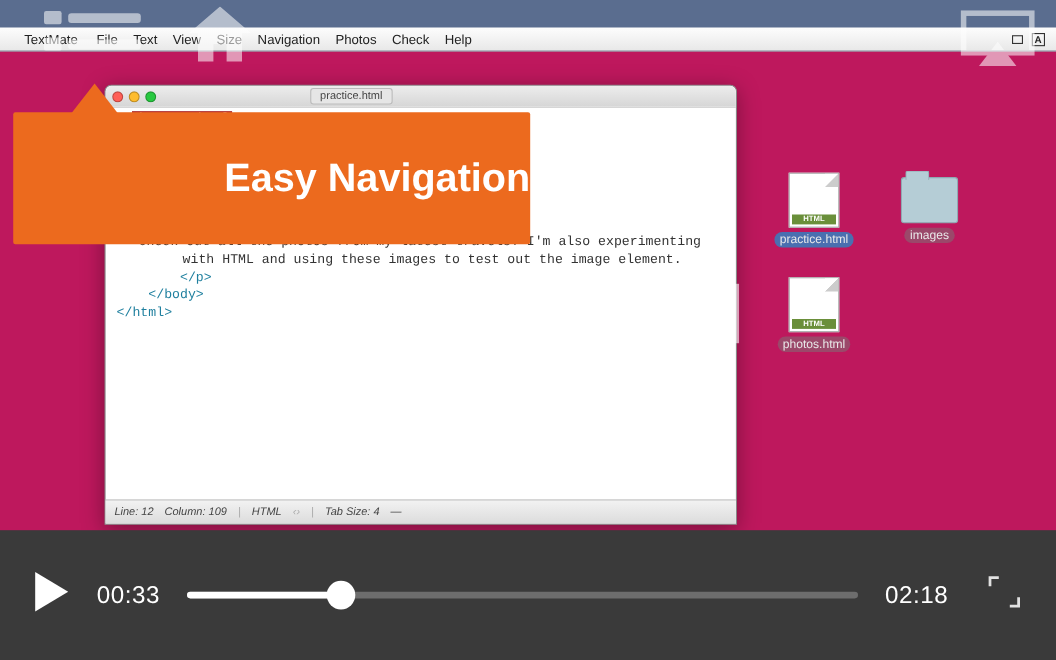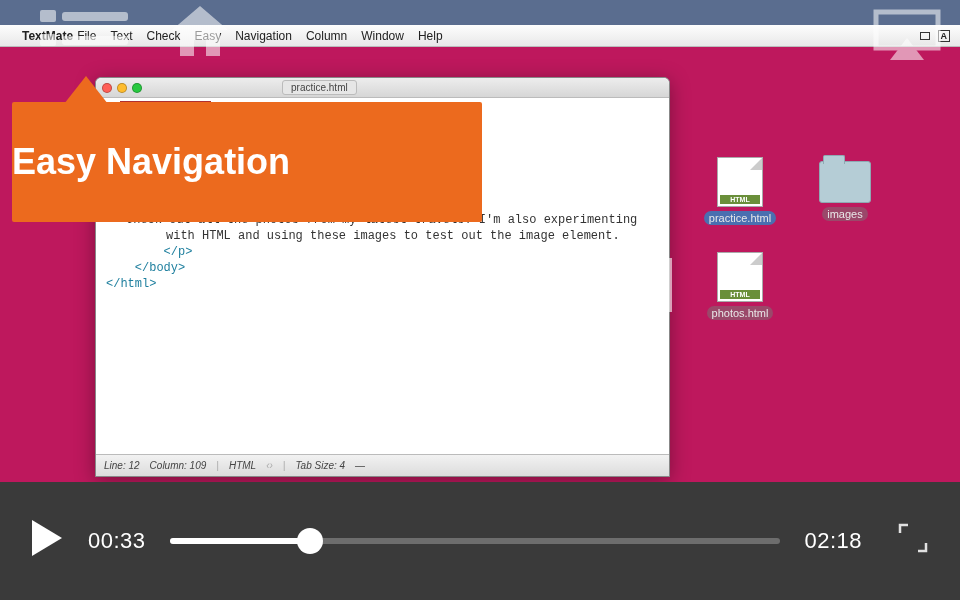--- a/index.html
+++ b/index.html
@@ -1,20 +1,20 @@
 <!DOCTYPE html>
 <html><head>
 <meta charset="utf-8">
 <style>
 * { margin: 0; padding: 0; box-sizing: border-box; }
 body { width: 960px; height: 600px; overflow: hidden; font-family: "Lucida Grande", Helvetica, Arial, sans-serif; position: relative; background: #333; }
 .video-area { position: absolute; top: 0; left: 0; width: 960px; height: 500px; background: #5a6d8f; }
 .mac-menubar { position: absolute; top: 25px; left: 0; width: 100%; height: 22px; background: linear-gradient(#fdfdfd, #e8e8e8); display: flex; align-items: center; font-size: 12px; color: #222; padding: 0 10px; border-bottom: 1px solid #bbb; }
 .mac-menubar .apple { margin-right: 12px; font-size: 14px; }
-.mac-menubar .appname { font-weight: bold; margin-right: 4px; }
+.mac-menubar .appname { font-weight: normal; margin-right: 17px; }
 .mac-menubar .mitem { margin-right: 14px; }
 .mac-menubar .right { margin-left: auto; display: flex; gap: 8px; align-items: center; }
 .desktop { position: absolute; top: 47px; left: 0; right: 0; bottom: 0; background: #be185d; }
 .editor-window { position: absolute; top: 30px; left: 95px; width: 575px; height: 400px; background: #fff; border: 1px solid #888; border-radius: 6px 6px 0 0; box-shadow: 0 4px 20px rgba(0,0,0,.35); }
 .editor-titlebar { height: 20px; background: linear-gradient(#ededed,#d6d6d6); border-bottom: 1px solid #bbb; border-radius: 6px 6px 0 0; display: flex; align-items: center; padding: 0 6px; font-size: 11px; }
 .traffic { display: flex; gap: 5px; margin-right: 10px; }
 .tlight { width: 10px; height: 10px; border-radius: 50%; border: 1px solid rgba(0,0,0,.25); }
 .tl-red { background: #ff5f57; } .tl-yel { background: #febc2e; } .tl-grn { background: #28c840; }
 .tab { background: #e6e6e6; padding: 1px 8px; border: 1px solid #bbb; border-radius: 3px; margin-left: 130px; font-size: 10px; color: #444; }
 .editor-body { padding: 2px 10px; font-family: Monaco, "Courier New", monospace; font-size: 12px; line-height: 16px; white-space: pre; color: #333; height: 356px; overflow: hidden; }
@@ -30,21 +30,21 @@
 .filedoc .badge { position: absolute; bottom: 2px; left: 2px; right: 2px; background: #6a8f3a; color: #fff; font-size: 7px; font-weight: bold; text-align: center; padding: 1px 0; }
 .folder { width: 52px; height: 42px; margin: 4px auto; background: #b5cdd6; border-radius: 3px; position: relative; border: 1px solid #8fa9b3; }
 .folder:before { content: ""; position: absolute; top: -7px; left: 3px; width: 20px; height: 8px; background: #b5cdd6; border: 1px solid #8fa9b3; border-bottom: none; border-radius: 2px 2px 0 0; }
 .desktop-icon .label { background: rgba(120,120,120,.5); border-radius: 8px; padding: 1px 5px; display: inline-block; }
 .desktop-icon .label.sel { background: #4a6fb0; }
 
 .overlay-nav { position: absolute; top: 6px; left: 40px; display: flex; gap: 40px; opacity: .55; }
 .overlay-nav div { color: #fff; }
 .ov-list svg, .ov-home svg { fill: #fff; }
 
-.callout { position: absolute; top: 102px; left: 12px; width: 470px; height: 120px; background: #ec6a1e; color: #fff; font-size: 36px; font-weight: 600; display: flex; align-items: center; justify-content: flex-start; border-radius: 2px; }
+.callout { position: absolute; top: 102px; left: 12px; width: 470px; height: 120px; background: #ec6a1e; color: #fff; font-size: 36px; font-weight: 600; display: flex; align-items: center; justify-content: flex-end; border-radius: 2px; }
 .callout:before { content: ""; position: absolute; top: -26px; left: 52px; width: 0; height: 0; border-left: 22px solid transparent; border-right: 22px solid transparent; border-bottom: 28px solid #ec6a1e; }
 
 .center-controls { position: absolute; top: 240px; left: 50%; transform: translateX(-50%); display: flex; gap: 60px; align-items: center; opacity: .6; }
 .center-controls svg { fill: #fff; }
 
 .airplay { position: absolute; top: 8px; right: 18px; opacity: .55; }
 .airplay svg { fill: #fff; }
 
 .player-bar { position: absolute; left: 0; bottom: 0; width: 960px; height: 118px; background: #3a3a3a; display: flex; align-items: center; padding: 0 30px; color: #fff; font-size: 22px; gap: 24px; }
 .play-btn svg { fill: #fff; }
@@ -60,25 +60,25 @@
 </head>
 <body>
 
 <div class="video-area">
 
   <div class="mac-menubar">
     <span class="apple"></span>
     <span class="appname">TextMate</span>
     <span class="mitem">File</span>
     <span class="mitem">Text</span>
+    <span class="mitem">View</span>
+    <span class="mitem">Size</span>
+    <span class="mitem">Navigation</span>
+    <span class="mitem">Photos</span>
     <span class="mitem">Check</span>
-    <span class="mitem">Easy</span>
-    <span class="mitem">Navigation</span>
-    <span class="mitem">Column</span>
-    <span class="mitem">Window</span>
     <span class="mitem">Help</span>
     <span class="right">
       <span class="menubar-tray-box"></span>
       <span style="font-weight:bold;border:1.5px solid #333;padding:0 2px;font-size:9px;">A</span>
     </span>
   </div>
 
   <div class="desktop">
 
     <div class="editor-window">

